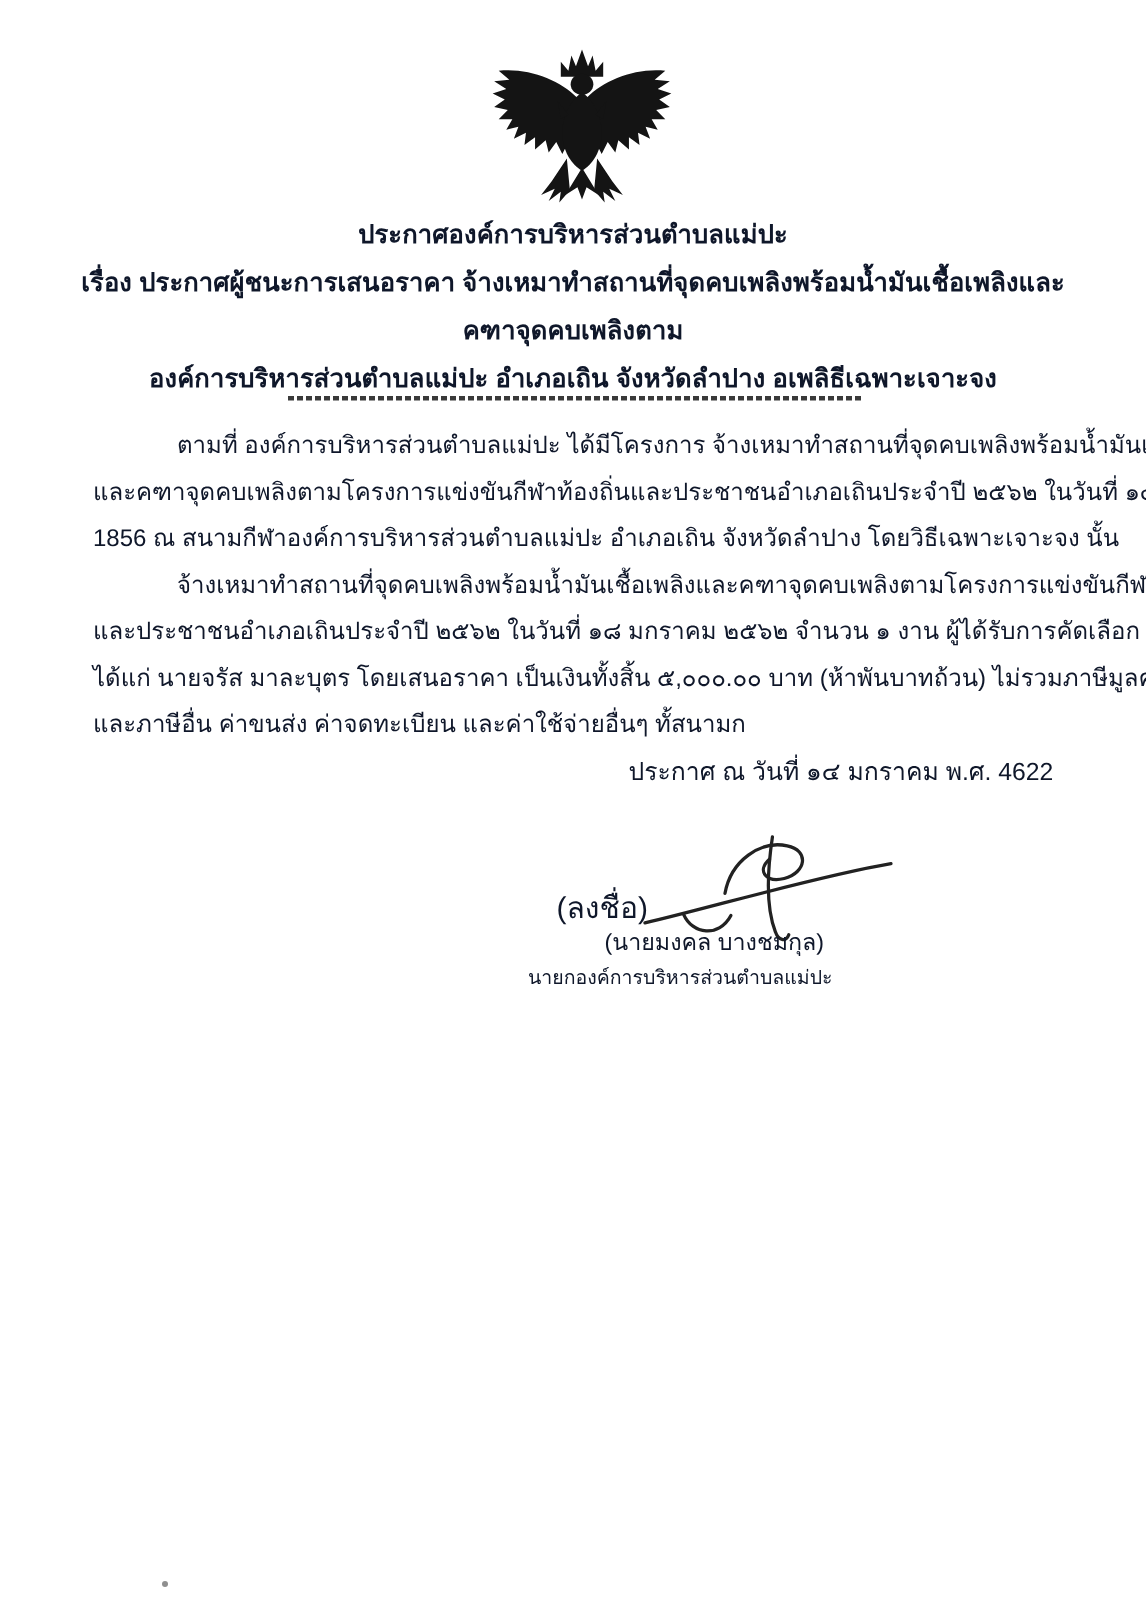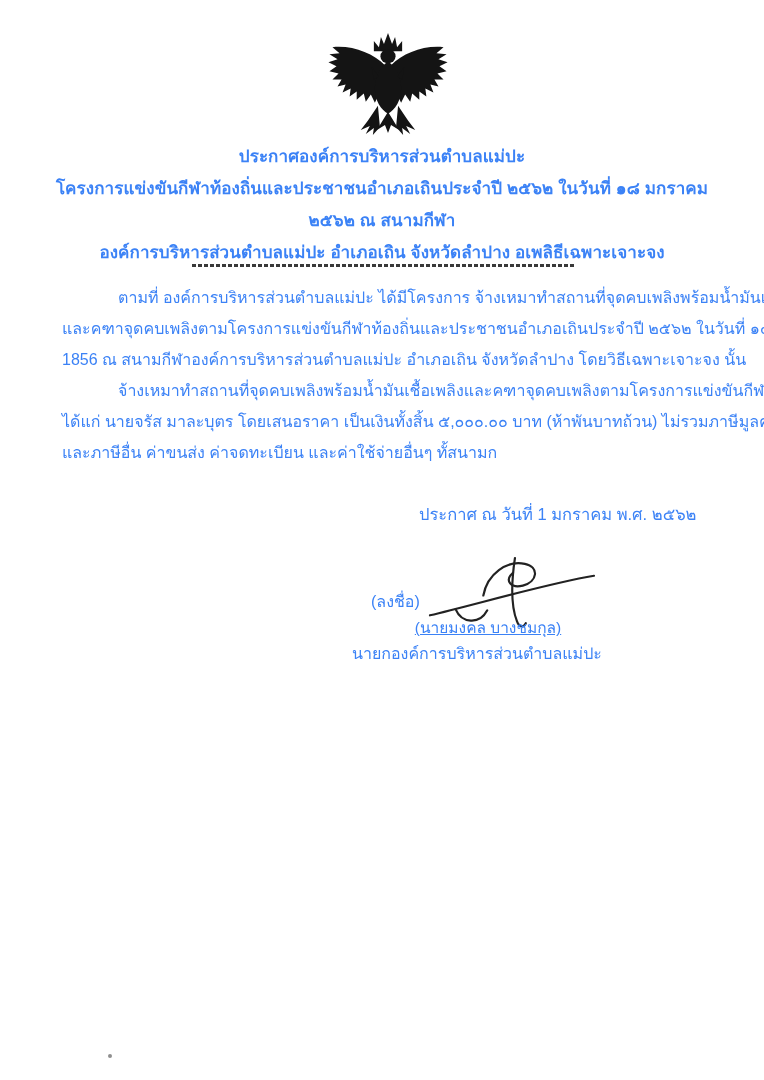--- a/index.html
+++ b/index.html
@@ -1,21 +1,21 @@
 <!DOCTYPE html>
 <html lang="th"><head>
 <meta charset="utf-8">
 <style>
   html,body{margin:0;padding:0;background:#e8e8e8;}
   .page{
     position:relative;
     width:764px;height:1080px;
     margin:0 auto;
     background:#ffffff;
-    color:#3b82f6;
+    color:#0f172a;
     font-family:"Liberation Sans","DejaVu Sans",sans-serif;
     overflow:hidden;
   }
   .emblem{
     position:absolute;top:32px;left:327px;
     width:122px;height:106px;
   }
   .emblem svg{width:100%;height:100%;}
   .heading{
     position:absolute;top:141px;left:40px;right:40px;
@@ -36,33 +36,33 @@
   }
   .doc-line{white-space:nowrap;}
   .indent{text-indent:56px;}
   .date-line{
     position:absolute;left:419px;top:501px;
     font-size:16.5px;
     white-space:nowrap;
   }
   .sig-label{
     position:absolute;left:371px;top:589px;
-    font-size:16px;
+    font-size:20px;
   }
   .signature-svg{
     position:absolute;left:428px;top:556px;
     width:168px;height:78px;
   }
   .signer-name{
     position:absolute;left:403px;top:615px;width:170px;
-    text-align:center;font-size:15.5px;white-space:nowrap;text-decoration:underline;
+    font-size:15.5px;white-space:nowrap;
   }
   .signer-title{
     position:absolute;left:352px;top:641px;width:200px;
-    text-align:right;font-size:16px;white-space:nowrap;
+    text-align:right;font-size:13px;white-space:nowrap;
   }
   .speck{
     position:absolute;left:108px;top:1054px;width:4px;height:4px;
     border-radius:50%;background:#8f8f8f;
   }
 </style>
 </head>
 <body>
 
 <div class="page">
@@ -79,36 +79,37 @@
         <path d="M76 35 L69 44 L74 47 Z"></path>
         <path d="M60 79 L49 97 L57 92 L60 100 L63 92 L71 97 Z"></path>
         <path d="M50 73 L40 88 L33 97 L42 93 L38 101 L46 95 L45 102 L52 94 Z"></path>
         <path d="M70 73 L80 88 L87 97 L78 93 L82 101 L74 95 L75 102 L68 94 Z"></path>
       </g>
     </svg>
   </div>
 
   <div class="heading">
     <div>ประกาศองค์การบริหารส่วนตำบลแม่ปะ</div>
-    <div>โครงการแข่งขันกีฬาท้องถิ่นและประชาชนอำเภอเถินประจำปี ๒๕๖๒ ในวันที่ ๑๘ มกราคม ๒๕๖๒ ณ สนามกีฬา</div>
+    <div>เรื่อง ประกาศผู้ชนะการเสนอราคา จ้างเหมาทำสถานที่จุดคบเพลิงพร้อมน้ำมันเชื้อเพลิงและคฑาจุดคบเพลิงตาม</div>
     <div>องค์การบริหารส่วนตำบลแม่ปะ อำเภอเถิน จังหวัดลำปาง อเพลิธีเฉพาะเจาะจง</div>
   </div>
 
   <div class="separator"></div>
 
   <div class="doc-body">
     <div class="doc-line indent">ตามที่ องค์การบริหารส่วนตำบลแม่ปะ ได้มีโครงการ จ้างเหมาทำสถานที่จุดคบเพลิงพร้อมน้ำมันเชื้อเพลิง</div>
     <div class="doc-line">และคฑาจุดคบเพลิงตามโครงการแข่งขันกีฬาท้องถิ่นและประชาชนอำเภอเถินประจำปี ๒๕๖๒ ในวันที่ ๑๘ มกราคม</div>
     <div class="doc-line">1856 ณ สนามกีฬาองค์การบริหารส่วนตำบลแม่ปะ อำเภอเถิน จังหวัดลำปาง โดยวิธีเฉพาะเจาะจง  นั้น</div>
     <div class="doc-line indent">จ้างเหมาทำสถานที่จุดคบเพลิงพร้อมน้ำมันเชื้อเพลิงและคฑาจุดคบเพลิงตามโครงการแข่งขันกีฬาท้องถิ่น</div>
+    <div class="doc-line">และประชาชนอำเภอเถินประจำปี ๒๕๖๒ ในวันที่ ๑๘ มกราคม ๒๕๖๒ จำนวน ๑ งาน ผู้ได้รับการคัดเลือก</div>
     <div class="doc-line">ได้แก่ นายจรัส มาละบุตร โดยเสนอราคา เป็นเงินทั้งสิ้น ๕,๐๐๐.๐๐ บาท (ห้าพันบาทถ้วน) ไม่รวมภาษีมูลค่าเพิ่ม</div>
     <div class="doc-line">และภาษีอื่น ค่าขนส่ง ค่าจดทะเบียน และค่าใช้จ่ายอื่นๆ ทั้สนามก</div>
   </div>
 
-  <div class="date-line">ประกาศ ณ วันที่  1 มกราคม พ.ศ. ๒๕๖๒</div>
+  <div class="date-line">ประกาศ ณ วันที่  ๑๔ มกราคม พ.ศ. 4622</div>
 
   <div class="sig-label">(ลงชื่อ)</div>
 
   <div class="signature-svg">
     <svg viewBox="0 0 170 80" xmlns="http://www.w3.org/2000/svg" aria-hidden="true">
       <g fill="none" stroke="#222" stroke-width="2.2" stroke-linecap="round">
         <path d="M2 60 C45 50 120 28 168 20"></path>
         <path d="M56 40 C60 18 80 4 98 8 C113 11 111 26 96 30 C84 33 77 25 86 17"></path>
         <path d="M88 2 C85 22 83 48 90 66 C92 72 97 73 99 68"></path>
         <path d="M28 54 C34 68 52 70 60 55"></path>

